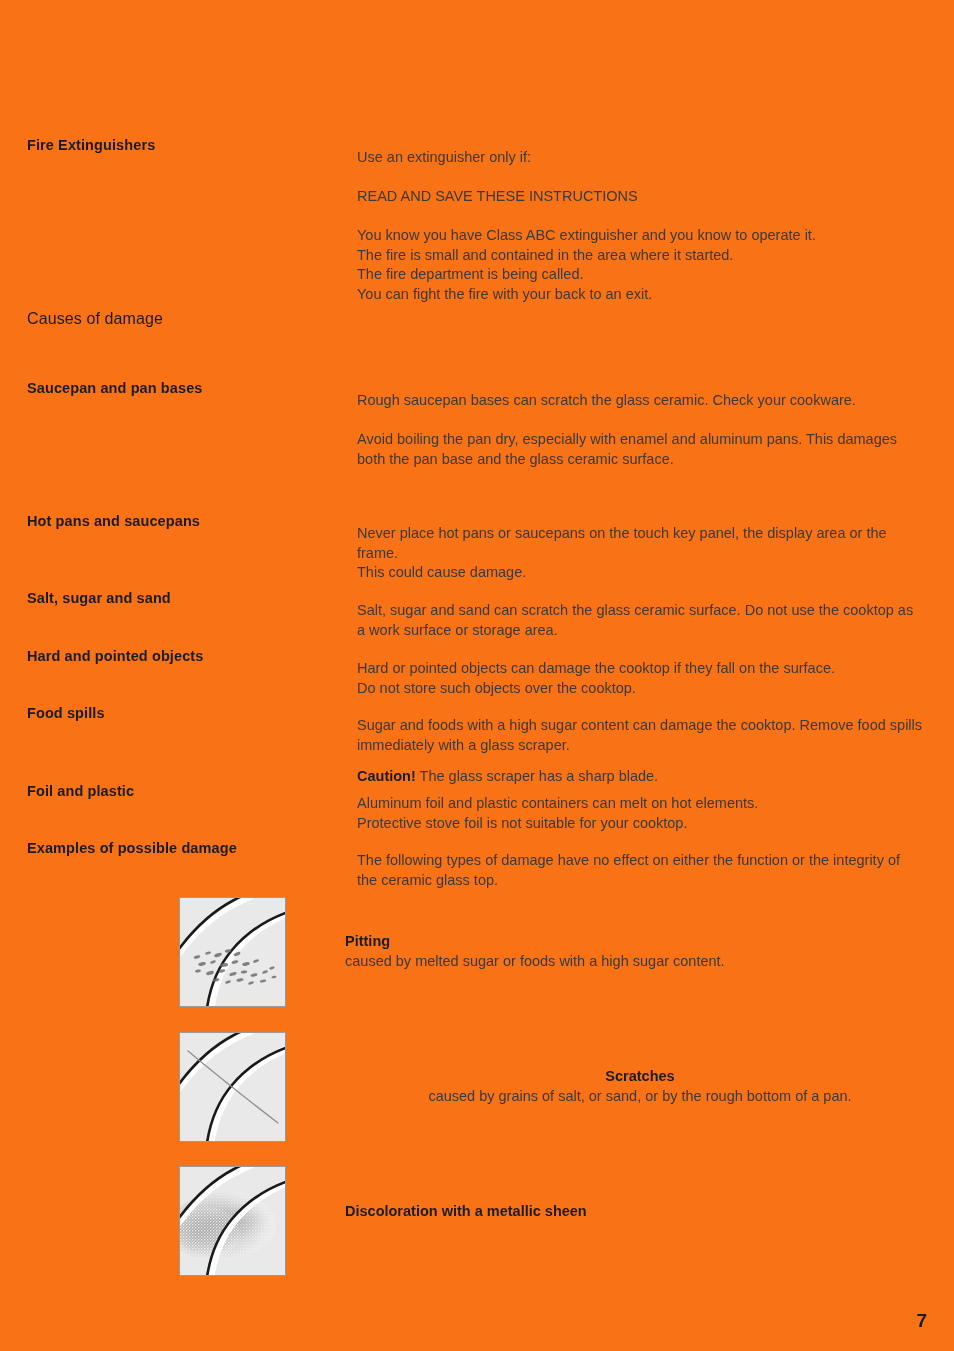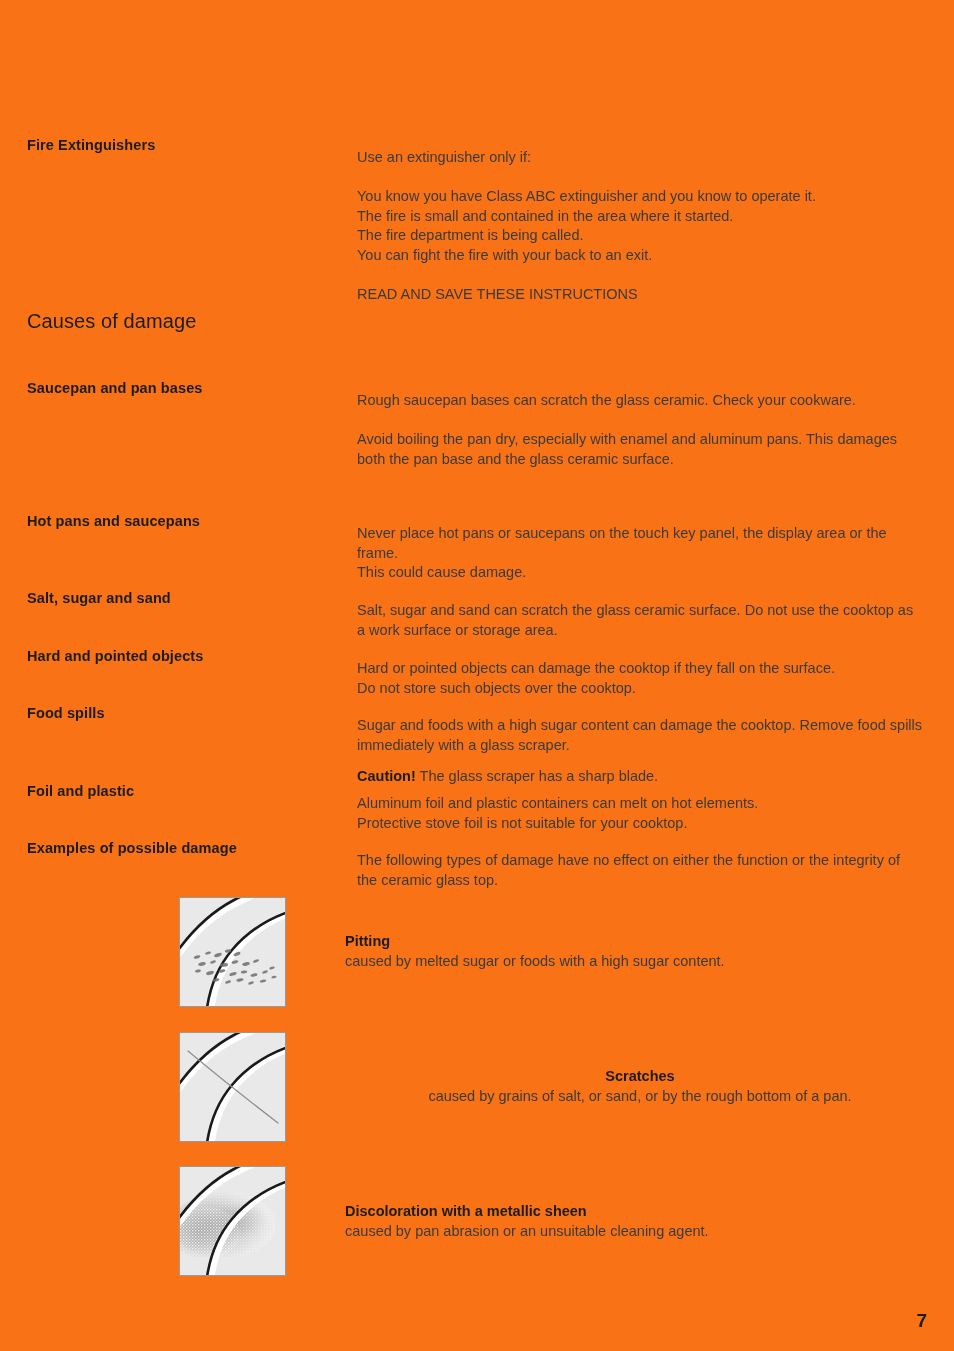--- a/index.html
+++ b/index.html
@@ -41,21 +41,21 @@
   }
   .body p {
     margin: 12px;
   }
   .body p.gap {
     margin-top: 19.5px;
   }
   .section-heading {
     position: absolute;
     left: 27px;
-    font-size: 20px;
+    font-size: 16px;
     font-weight: normal;
     color: #1c1c1c;
     letter-spacing: 0.1px;
   }
   .caution-bold {
     font-weight: bold;
     color: #1c1c1c;
   }
   .ex-box {
     position: absolute;
@@ -92,22 +92,22 @@
 </style>
 </head>
 <body>
 
 <div class="page">
 
   <div class="row" style="top:136px;">
     <div class="label">Fire Extinguishers</div>
     <div class="body">
       <p>Use an extinguisher only if:</p>
+      <p class="gap">READ AND SAVE THESE INSTRUCTIONS</p>
       <p class="gap multiline">You know you have Class ABC extinguisher and you know to operate it.<br>The fire is small and contained in the area where it started.<br>The fire department is being called.<br>You can fight the fire with your back to an exit.</p>
-      <p class="gap">READ AND SAVE THESE INSTRUCTIONS</p>
     </div>
   </div>
 
   <div class="section-heading" style="top:310px;">Causes of damage</div>
 
   <div class="row" style="top:379px;">
     <div class="label">Saucepan and pan bases</div>
     <div class="body">
       <p>Rough saucepan bases can scratch the glass ceramic. Check your cookware.</p>
       <p class="gap">Avoid boiling the pan dry, especially with enamel and aluminum pans. This damages both the pan base and the glass ceramic surface.</p>
@@ -237,18 +237,17 @@
         <ellipse cx="26" cy="66" rx="34" ry="26" fill="url(#dither)"></ellipse>
       </g>
       <path d="M -6 62 Q 20 24 54 6 Q 68 -1 80 -6" fill="none" stroke="#ffffff" stroke-width="7"></path>
       <path d="M -6 58 Q 20 20 54 2 Q 68 -5 80 -10" fill="none" stroke="#1a1a1a" stroke-width="2.6"></path>
       <path d="M 30 118 Q 34 78 56 52 Q 78 26 112 14" fill="none" stroke="#ffffff" stroke-width="7"></path>
       <path d="M 26 118 Q 30 78 52 52 Q 74 26 108 14" fill="none" stroke="#1a1a1a" stroke-width="2.6"></path>
     </svg>
   </div>
   <div class="ex-caption" style="top:1166px;">
     <span class="t">Discoloration with a metallic sheen</span>
-    <span>caused by pan abrasion or an unsuitable cleaning agent.</span>
   </div>
 
   <div class="page-number">7</div>
 
 </div>
 
 </body></html>

